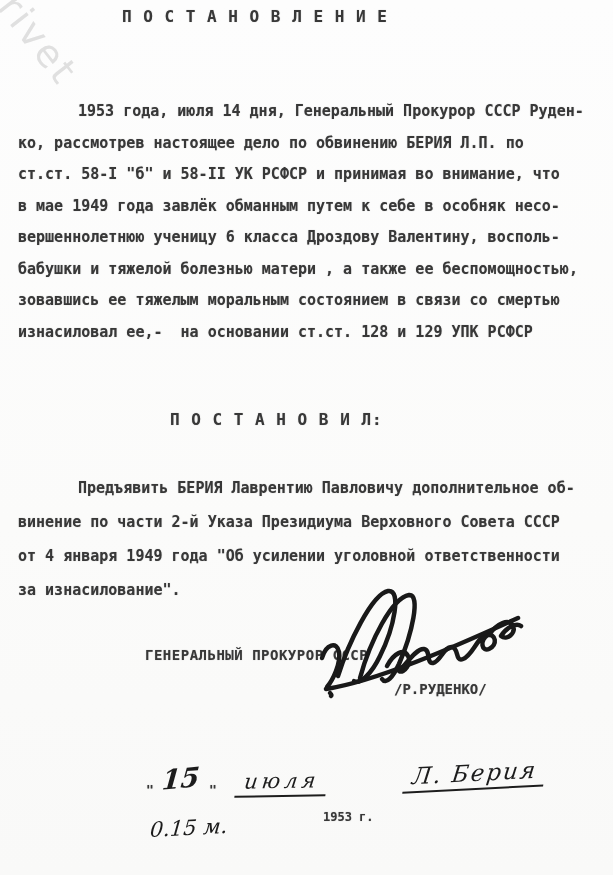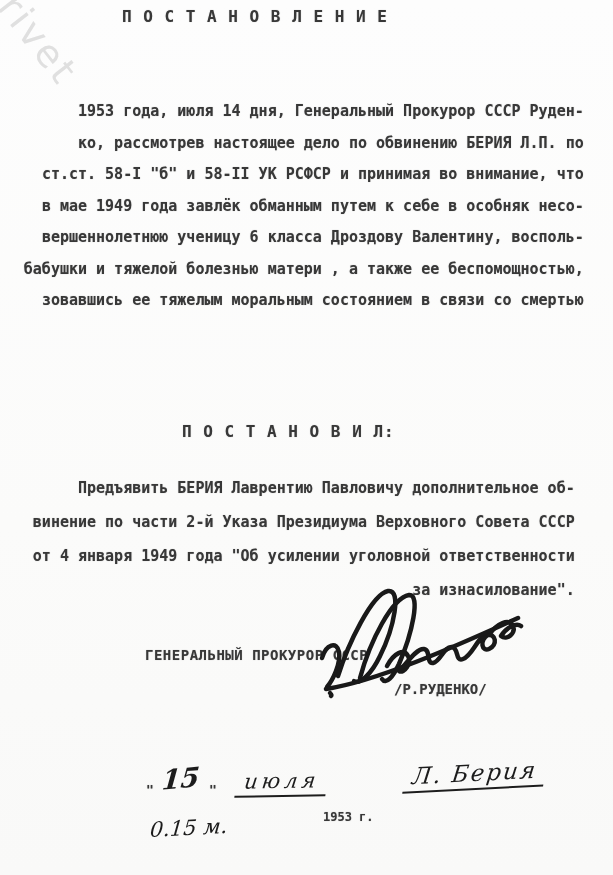--- a/index.html
+++ b/index.html
@@ -8,22 +8,22 @@
     background:linear-gradient(180deg,#fdfdfd 0%,#fbfbfa 60%,#f9f9f8 100%);
     overflow:hidden;
   }
   
   .tw {
     font-family:"DejaVu Sans Mono","Liberation Mono",monospace;
     font-weight:bold; color:#383838;
     text-shadow:0 0 1px rgba(70,70,70,.45);
   }
   .title   { position:absolute; left:122px; top:7px;  font-size:16px; letter-spacing:1px; white-space:pre; margin:0; }
-  .heading2{ position:absolute; left:170px; top:410px; font-size:16px; letter-spacing:1px; white-space:pre; margin:12px; }
-  .para    { position:absolute; left:18px; font-size:15px;text-align:right; }
+  .heading2{ position:absolute; left:170px; top:410px; font-size:16px; letter-spacing:1px; white-space:pre; margin:0; }
+  .para    { position:absolute; left:18px; font-size:15px; }
   .p1      { top:96px;  line-height:31.5px; }
   .p2      { top:471px; line-height:34px; }
   .line    { white-space:pre; }
   .indent  { padding-left:60px; }
   .sig-title { position:absolute; left:145px; top:647px; font-size:14px; letter-spacing:.5px; }
   .sig-name  { position:absolute; left:394px; top:681px; font-size:14px; }
   .sig-rudenko { position:absolute; left:292px; top:586px; width:232px; height:118px; }
   .sig-rudenko path { fill:none; stroke:#191919; stroke-width:4.5; stroke-linecap:round; stroke-linejoin:round; }
   .ack-line  { position:absolute; left:85px;  top:753px; font-size:15px; }
   
@@ -56,20 +56,21 @@
   <h1 class="title tw">П О С Т А Н О В Л Е Н И Е</h1>
 
   <div class="para p1">
     <div class="line indent tw">1953 года, июля 14 дня, Генеральный Прокурор СССР Руден-</div>
     <div class="line tw">ко, рассмотрев настоящее дело по обвинению БЕРИЯ Л.П. по</div>
     <div class="line tw">ст.ст. 58-I "б" и 58-II УК РСФСР и принимая во внимание, что</div>
     <div class="line tw">в мае 1949 года завлёк обманным путем к себе в особняк несо-</div>
     <div class="line tw">вершеннолетнюю ученицу 6 класса Дроздову Валентину, восполь-</div>
     <div class="line tw">бабушки и тяжелой болезнью матери , а также ее беспомощностью,</div>
     <div class="line tw">зовавшись ее тяжелым моральным состоянием в связи со смертью</div>
+    <div class="line tw">изнасиловал ее,-  на основании ст.ст. 128 и 129 УПК РСФСР</div>
   </div>
 
   <h2 class="heading2 tw">П О С Т А Н О В И Л:</h2>
 
   <div class="para p2">
     <div class="line indent tw">Предъявить БЕРИЯ Лаврентию Павловичу дополнительное об-</div>
     <div class="line tw">винение по части 2-й Указа Президиума Верховного Совета СССР</div>
     <div class="line tw">от 4 января 1949 года "Об усилении уголовной ответственности</div>
     <div class="line tw">за изнасилование".</div>
   </div>

